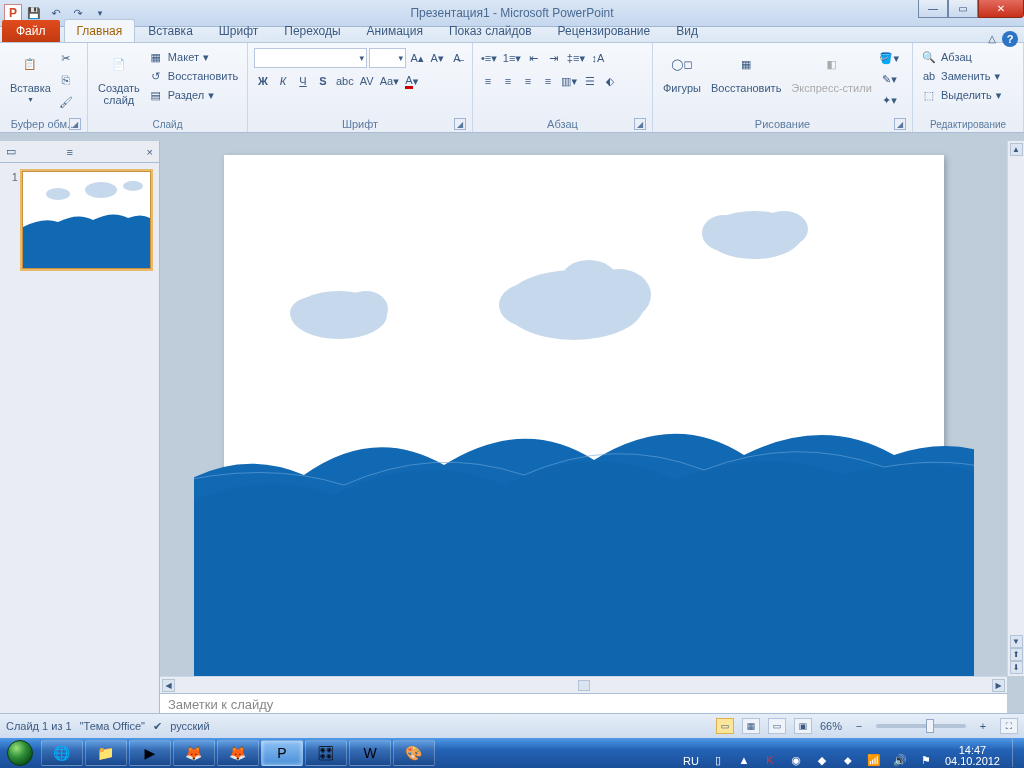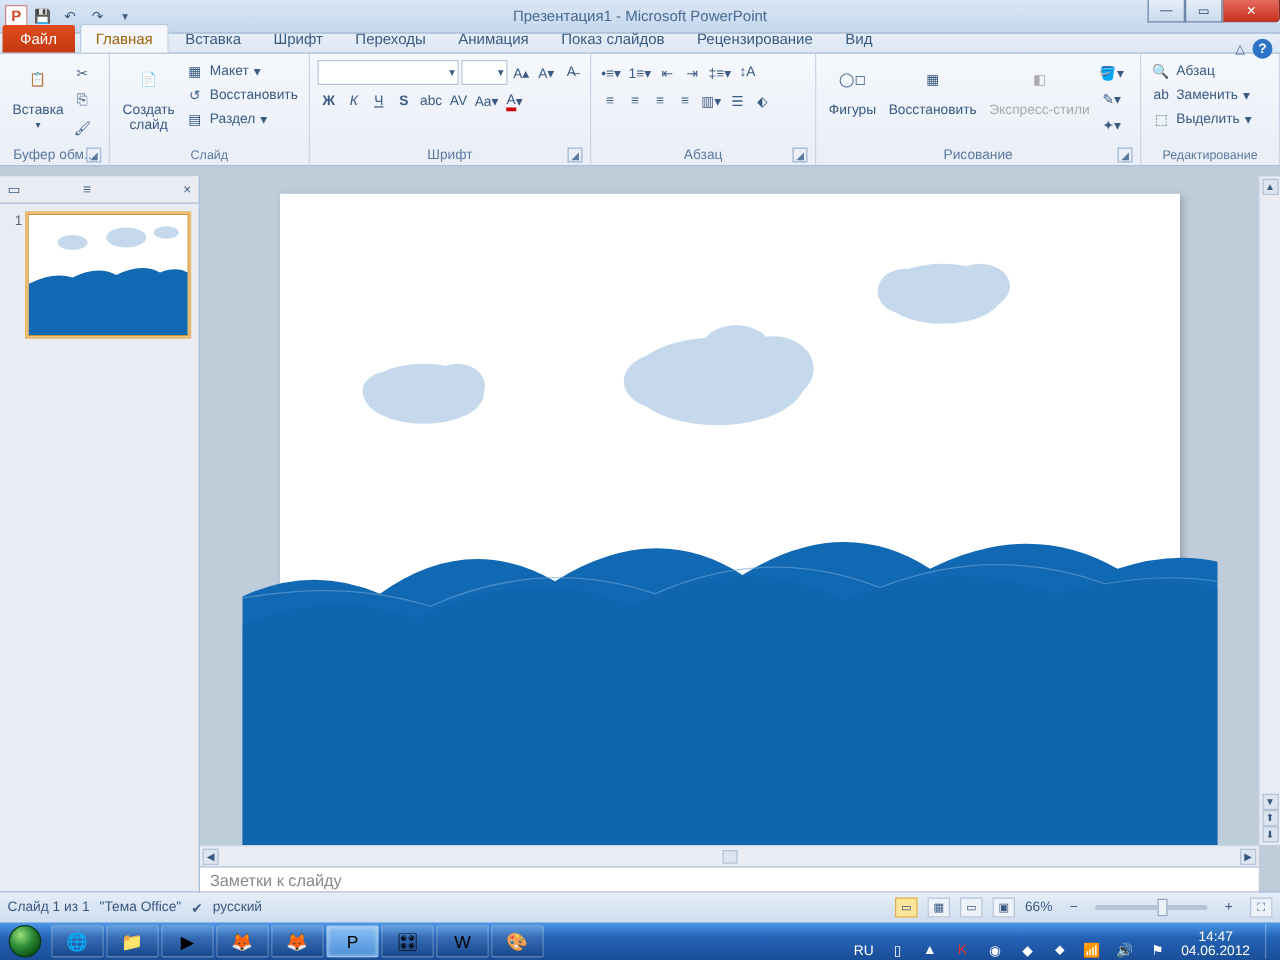--- a/index.html
+++ b/index.html
@@ -330,17 +330,17 @@
     <span class="ti">▲</span>
     <span class="ti" style="color:#d33">K</span>
     <span class="ti">◉</span>
     <span class="ti">◆</span>
     <span class="ti">⬥</span>
     <span class="ti">📶</span>
     <span class="ti">🔊</span>
     <span class="ti">⚑</span>
     <div class="clock">
       <div>14:47</div>
-      <div>04.06.2012</div>
+      <div>04.10.2012</div>
     </div>
     <div style="width:8px;height:28px;border-left:1px solid rgba(255,255,255,.3)"></div>
   </div>
 </div>
 
 </body></html>

